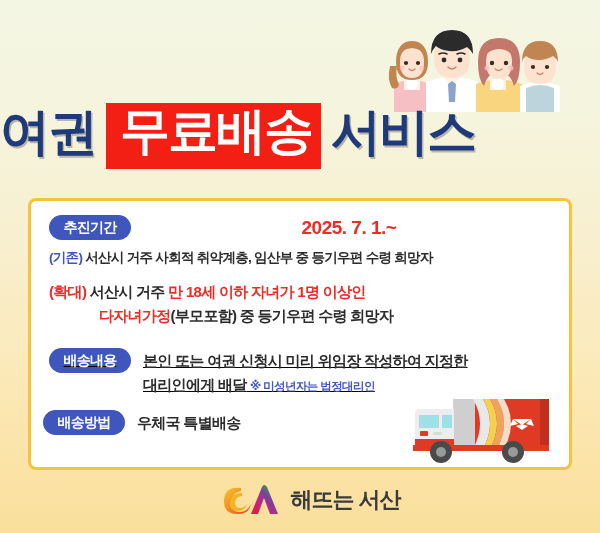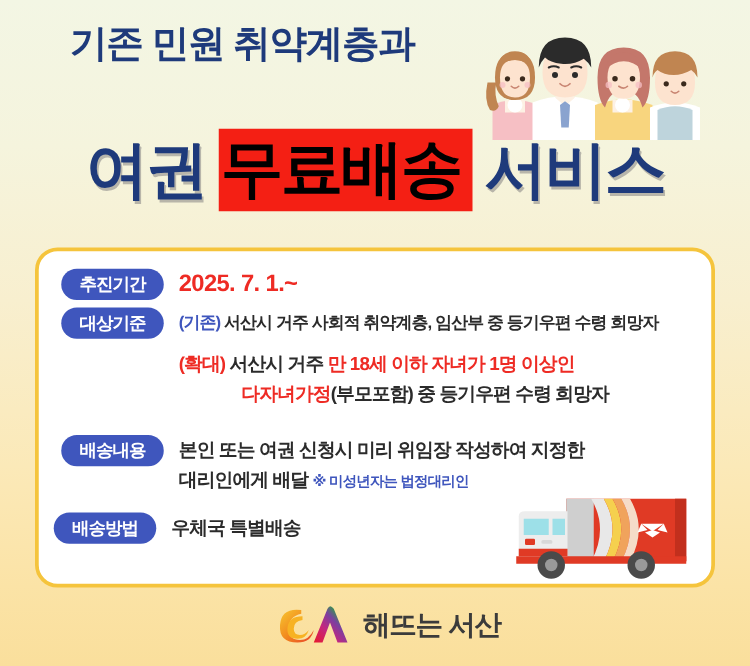--- a/index.html
+++ b/index.html
@@ -53,39 +53,39 @@
   .seg-red   { color: #ee2b24; }
   .seg-teal  { color: #1d7a6e; }
 
   .title-row {
     position: absolute;
     left: 0;
     right: 0;
     top: 103px;
     display: flex;
     align-items: center;
-    justify-content: center;
     gap: 10px;
+    font-family: Liberation Mono, monospace;
   }
   .title-word {
     font-size: 50px;
     font-weight: 700;
     color: #1e3a7b;
     letter-spacing: -2px;
     line-height: 1;
     text-shadow: 1.5px 2px 0 rgba(40,40,60,.30);
   }
   .title-hl {
     background: #f41f14;
-    color: #000000;
+    color: #ffffff;
     font-size: 50px;
     font-weight: 700;
     letter-spacing: -2px;
     line-height: 1;
-    padding: 7px 9px 9px 2px;
+    padding: 7px 9px 9px 14px;
     display: inline-block;
   }
 
   
   .family {
     position: absolute;
     right: 34px;
     top: 22px;
     width: 180px;
     height: 90px;
@@ -94,21 +94,21 @@
   
   .card {
     position: absolute;
     left: 28px;
     top: 198px;
     width: 544px;
     height: 272px;
     box-sizing: border-box;
     background: #ffffff;
     border: 3px solid #f5c43c;
-    border-radius: 18px;
+    border-radius: 8px;
     overflow: hidden;
   }
 
   .rows {
     position: relative;
     padding: 14px 0 0 0;
     z-index: 2;
   }
 
   .row {
@@ -139,20 +139,21 @@
     min-width: 0;
     padding-top: 1px;
   }
 
   .val-date {
     font-size: 19px;
     font-weight: 700;
     color: #ee2b24;
     letter-spacing: -0.5px;
     line-height: 24px;
+    text-align: center;
   }
 
   .txt-line {
     font-size: 13.5px;
     font-weight: 700;
     color: #2b2b2b;
     letter-spacing: -0.7px;
     line-height: 22px;
     white-space: nowrap;
   }
@@ -204,21 +205,20 @@
   }
 </style>
 </head>
 <body>
 
 <div id="poster">
 
   <div class="header">
 
     <div class="head-lines">
-      <div class="head-line head-line-1">기존 민원 취약계층과</div>
     </div>
 
     <svg class="family" viewBox="0 0 180 90">
 
       <g>
         <path d="M8 62 L8 90 L44 90 L44 62 Q26 54 8 62 Z" fill="#f6bfc4"></path>
         <path d="M18 58 h16 v10 h-16 z" fill="#fdf1e4"></path>
         <circle cx="26" cy="62" r="6" fill="#ffffff"></circle>
         <path d="M10 40 q0 -20 16 -20 q16 0 16 20 q0 18 -16 18 q-16 0 -16 -18 z" fill="#c08551"></path>
         <path d="M4 44 q-3 14 2 22 q5 2 7 -3 q-4 -9 -2 -19 z" fill="#c08551"></path>
@@ -308,39 +308,38 @@
     <div class="rows">
 
       <div class="row">
         <div class="badge">추진기간</div>
         <div class="row-body">
           <div class="val-date">2025. 7. 1.~</div>
         </div>
       </div>
 
       <div class="row">
-        <div class="badge">대상기준</div>
         <div class="row-body">
           <div class="txt-line">
             <span class="seg-blue">(기존)</span>
             <span>서산시 거주 사회적 취약계층, 임산부 중 등기우편 수령 희망자</span>
           </div>
           <div class="row-gap"></div>
           <div class="txt-line big">
             <span class="seg-red2">(확대)</span>
             <span>서산시 거주</span>
             <span class="seg-red2">만 18세 이하 자녀가 1명 이상인</span>
           </div>
           <div class="txt-line big indent">
             <span class="seg-red2">다자녀가정</span><span>(부모포함) 중 등기우편 수령 희망자</span>
           </div>
         </div>
       </div>
 
-      <div class="row" style="margin-top:20px;">
+      <div class="row" style="margin-top:20px;text-decoration:underline;">
         <div class="badge">배송내용</div>
         <div class="row-body">
           <div class="txt-line big">본인 또는 여권 신청시 미리 위임장 작성하여 지정한</div>
           <div class="txt-line big">
             <span>대리인에게 배달</span>
             <span class="note">※ 미성년자는 법정대리인</span>
           </div>
         </div>
       </div>
 

